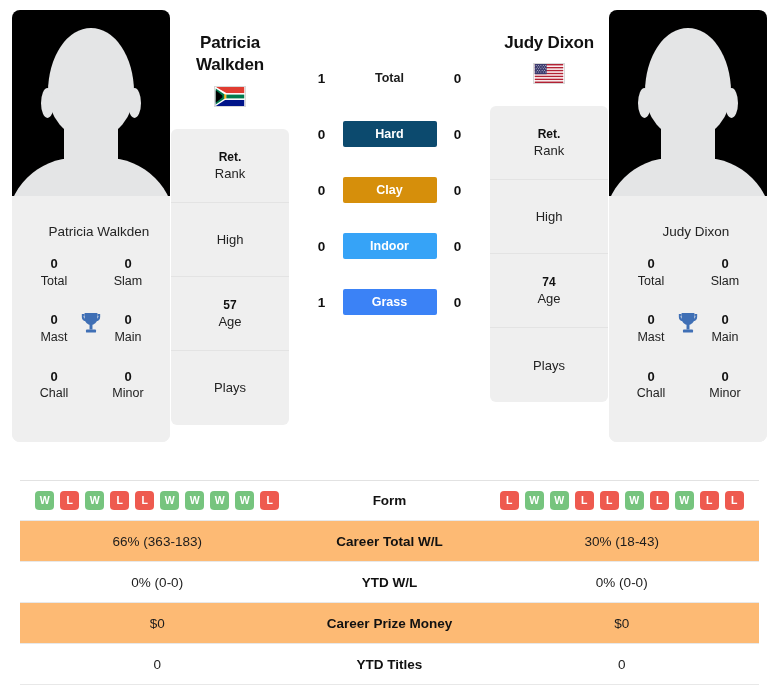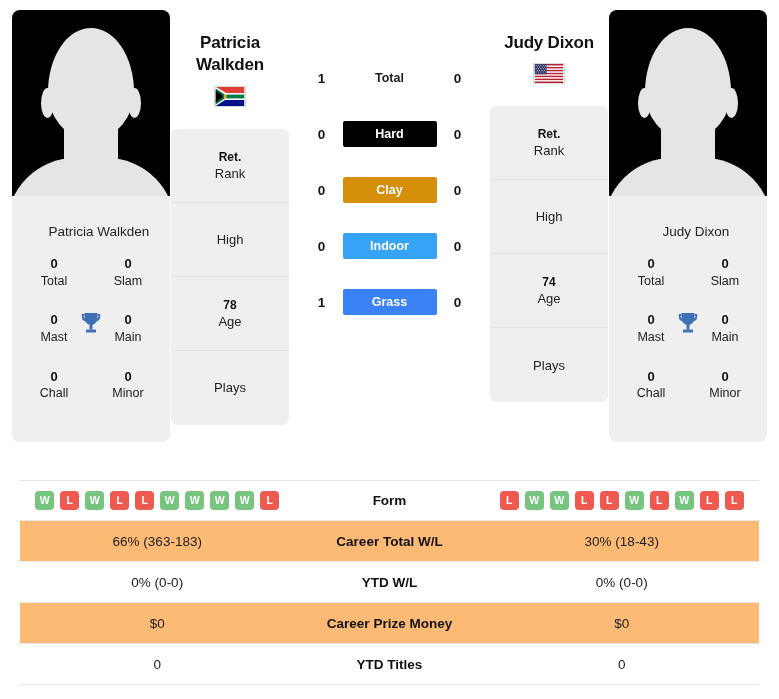--- a/index.html
+++ b/index.html
@@ -350,38 +350,38 @@
       </svg>
       <div class="info-card">
         <div class="info-sec">
           <span class="v">Ret.</span>
           <span class="k">Rank</span>
         </div>
         <div class="info-sec">
           <span class="k">High</span>
         </div>
         <div class="info-sec">
-          <span class="v">78</span>
+          <span class="v">57</span>
           <span class="k">Age</span>
         </div>
         <div class="info-sec">
           <span class="k">Plays</span>
         </div>
       </div>
     </div>
 
     <div class="center-col">
       <div class="srow">
         <div class="sscore">1</div>
         <div class="spill plain">Total</div>
         <div class="sscore">0</div>
       </div>
       <div class="srow">
         <div class="sscore">0</div>
-        <div class="spill" style="background:#000000">Hard</div>
+        <div class="spill" style="background:#0c4a6e">Hard</div>
         <div class="sscore">0</div>
       </div>
       <div class="srow">
         <div class="sscore">0</div>
         <div class="spill" style="background:#d68f0b">Clay</div>
         <div class="sscore">0</div>
       </div>
       <div class="srow">
         <div class="sscore">0</div>
         <div class="spill" style="background:#36a3f7">Indoor</div>

